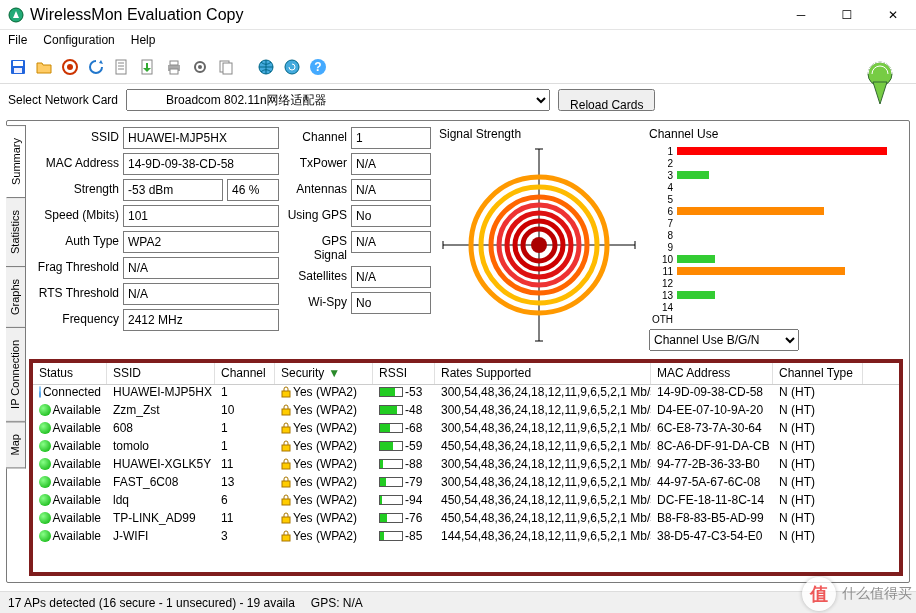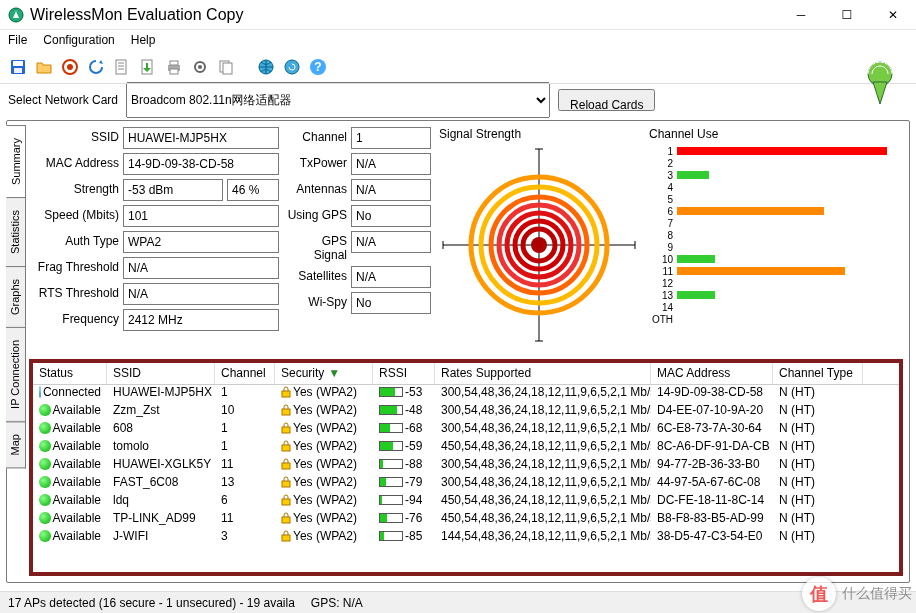--- a/index.html
+++ b/index.html
@@ -7,21 +7,21 @@
 .titlebar { height: 30px; display: flex; align-items: center; padding: 0 0 0 8px; background: #fff; border-bottom: 1px solid #e5e5e5; }
 .titlebar .icon { width: 16px; height: 16px; margin-right: 6px; }
 .titlebar .title { flex: 1; font-size: 16px; }
 .winbtns { display: flex; }
 .winbtns div { width: 46px; height: 30px; display: flex; align-items: center; justify-content: center; font-family: sans-serif; }
 .menubar { height: 20px; display: flex; gap: 16px; padding: 0 8px; align-items: center; }
 .menubar span { cursor: default; }
 .toolbar { height: 34px; display: flex; align-items: center; padding: 2px 6px; gap: 2px; border-bottom: 1px solid #ddd; position: relative; }
 .tbtn { width: 24px; height: 24px; display: flex; align-items: center; justify-content: center; border-radius: 2px; }
 .netcard-row { height: 32px; display: flex; align-items: center; padding: 4px 8px; gap: 8px; }
-.netcard-row select { flex: 0 0 424px; height: 36px; font-size: 12px; }
+.netcard-row select { flex: 0 0 424px; height: 22px; font-size: 12px; padding-left: 35px; }
 .netcard-row button { height: 22px; padding: 7px 10px; font-size: 12px; }
 .logo3d { position: absolute; right: 14px; top: 60px; width: 44px; height: 44px; }
 .main-area { position: absolute; left: 6px; right: 6px; top: 120px; bottom: 30px; border: 1px solid #7a7a7a; border-radius: 2px; background: #fff; }
 .vtabs { position: absolute; left: -1px; top: 4px; display: flex; flex-direction: column; }
 .vtab { writing-mode: vertical-rl; transform: rotate(180deg); padding: 12px 3px; background: #f0f0f0; border: 1px solid #7a7a7a; border-right: none; margin-bottom: -1px; font-size: 11px; cursor: default; text-align: center; }
 .vtab.active { background: #fff; border-right: 1px solid #fff; position: relative; z-index: 2; }
 .content { position: absolute; left: 22px; right: 6px; top: 6px; bottom: 6px; }
 .top-grid { display: flex; gap: 8px; height: 225px; }
 .col-fields { display: grid; grid-template-columns: 90px 156px; gap: 4px 4px; align-content: start; }
 .col-fields2 { display: grid; grid-template-columns: 60px 80px; gap: 4px 4px; align-content: start; }
@@ -289,20 +289,21 @@
             </div>
             <div class="chrow">
               <div class="lbl">14</div>
               <div class="bar" style="width: 0px; background: transparent;"></div>
             </div>
             <div class="chrow">
               <div class="lbl">OTH</div>
               <div class="bar" style="width: 0px; background: transparent;"></div>
             </div>
           </div>
+        <select class="chuse-sel"><option>Channel Use B/G/N</option></select>
       </div>
     </div>
 
     <div class="grid-wrap">
       <div class="ghdr">
         <div class="c-status">Status</div>
         <div class="c-ssid">SSID</div>
         <div class="c-chan">Channel</div>
         <div class="c-sec"><span>Security</span><span class="sort-arrow">▼</span></div>
         <div class="c-rssi">RSSI</div>

